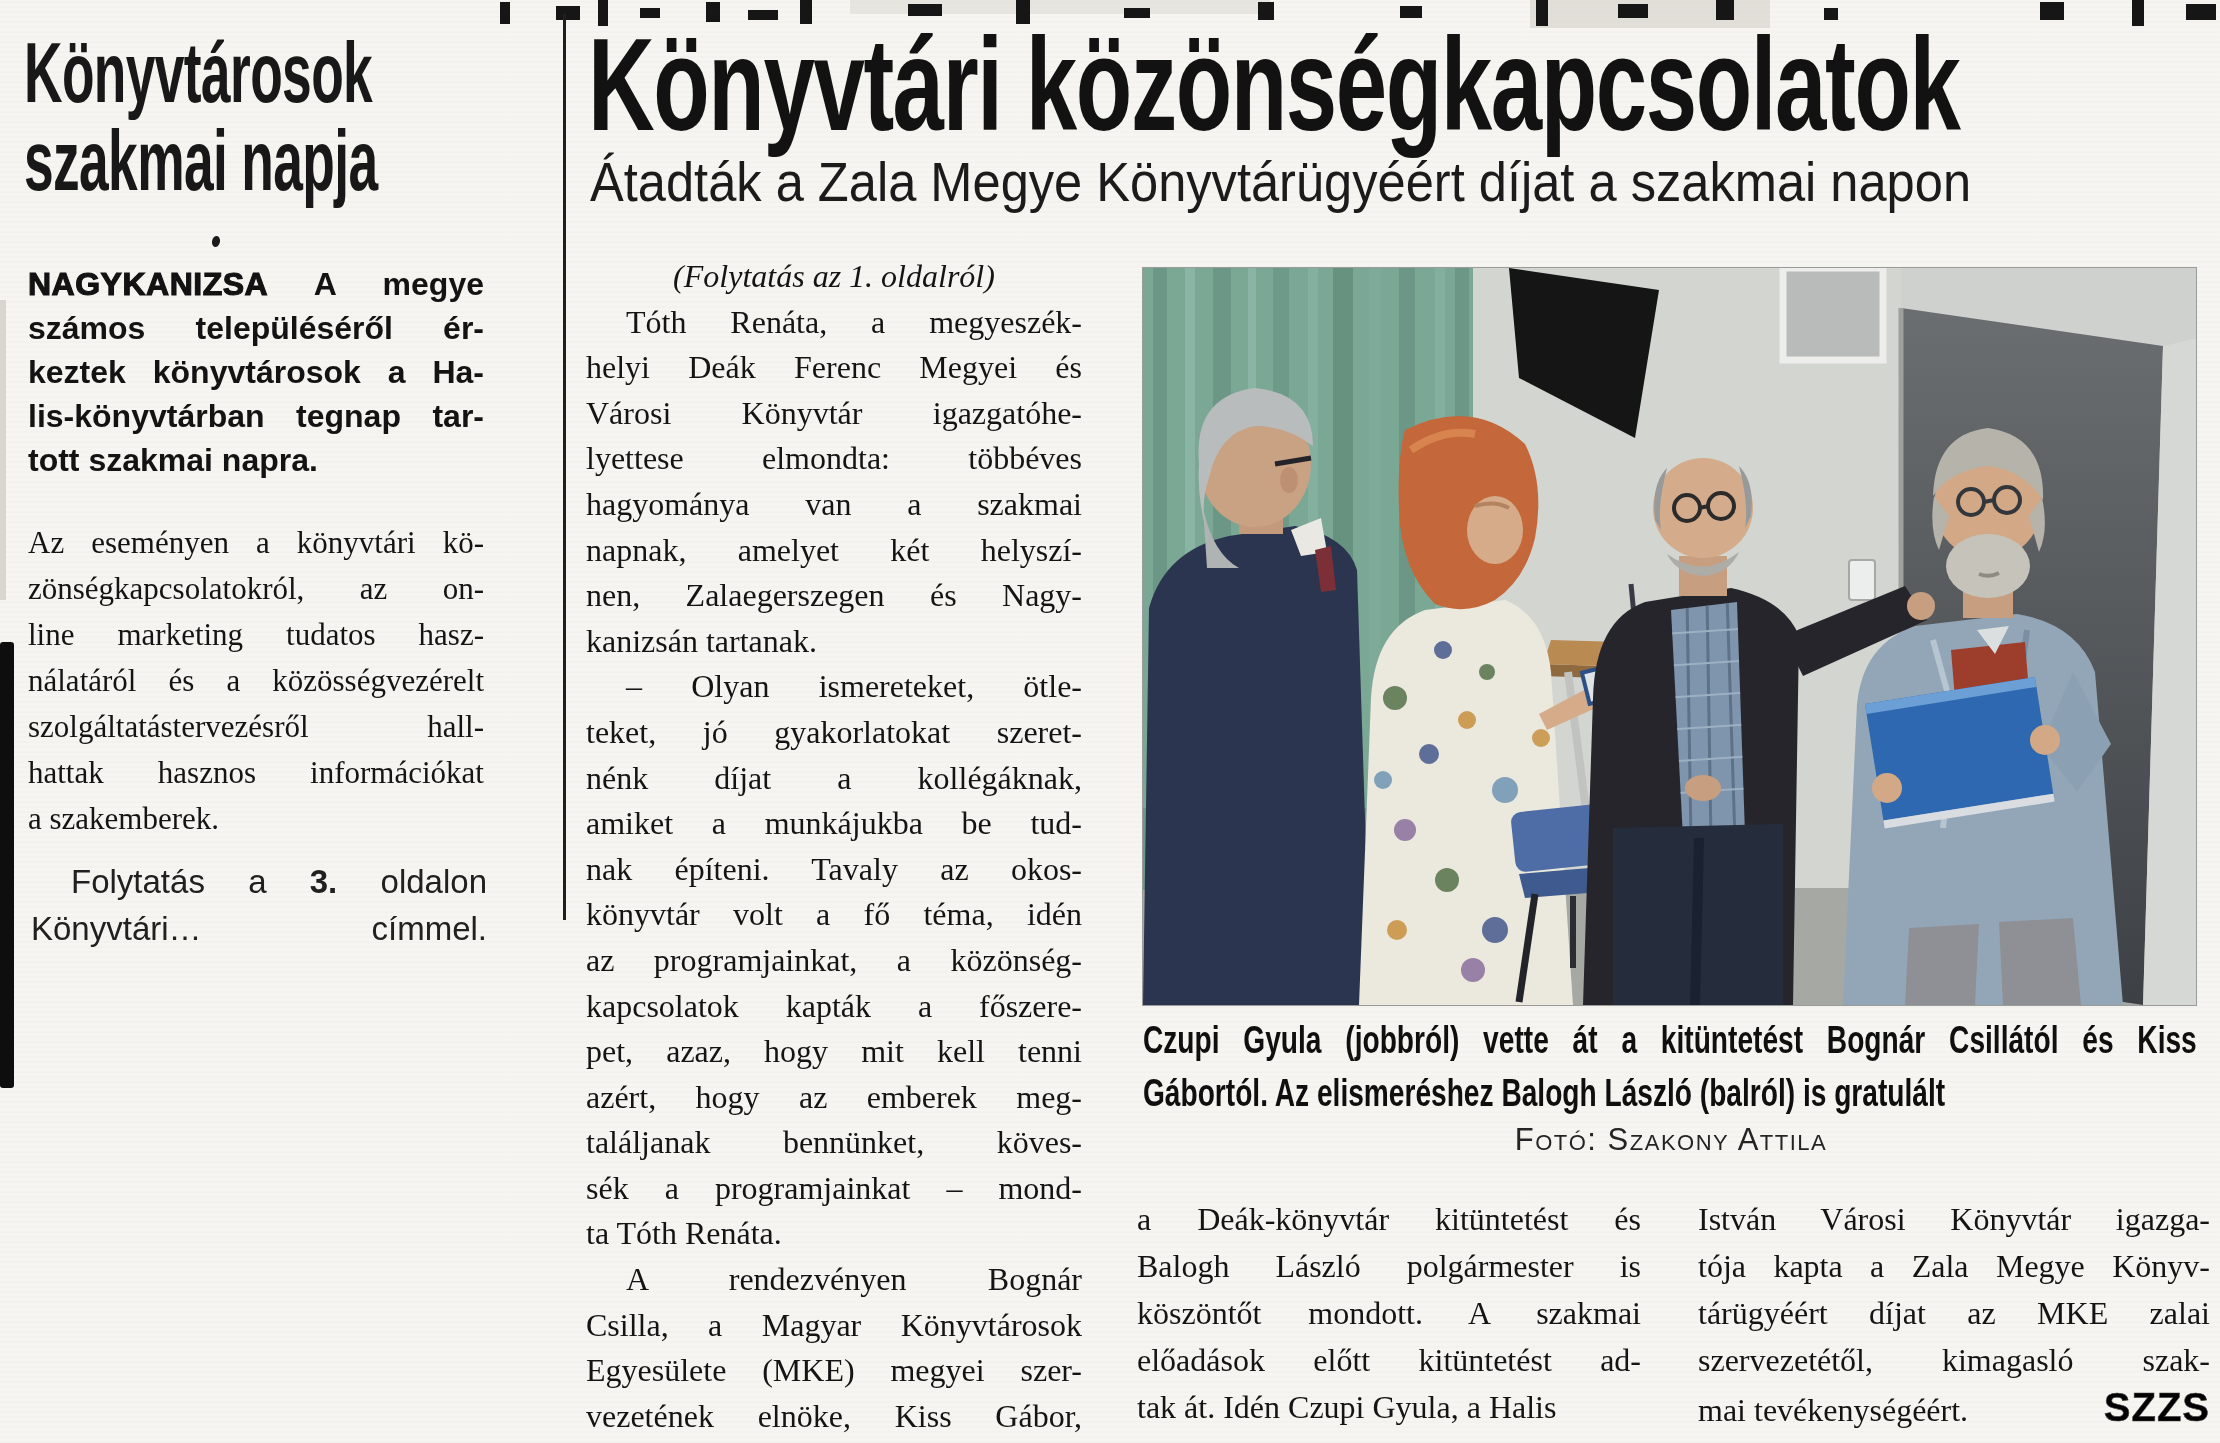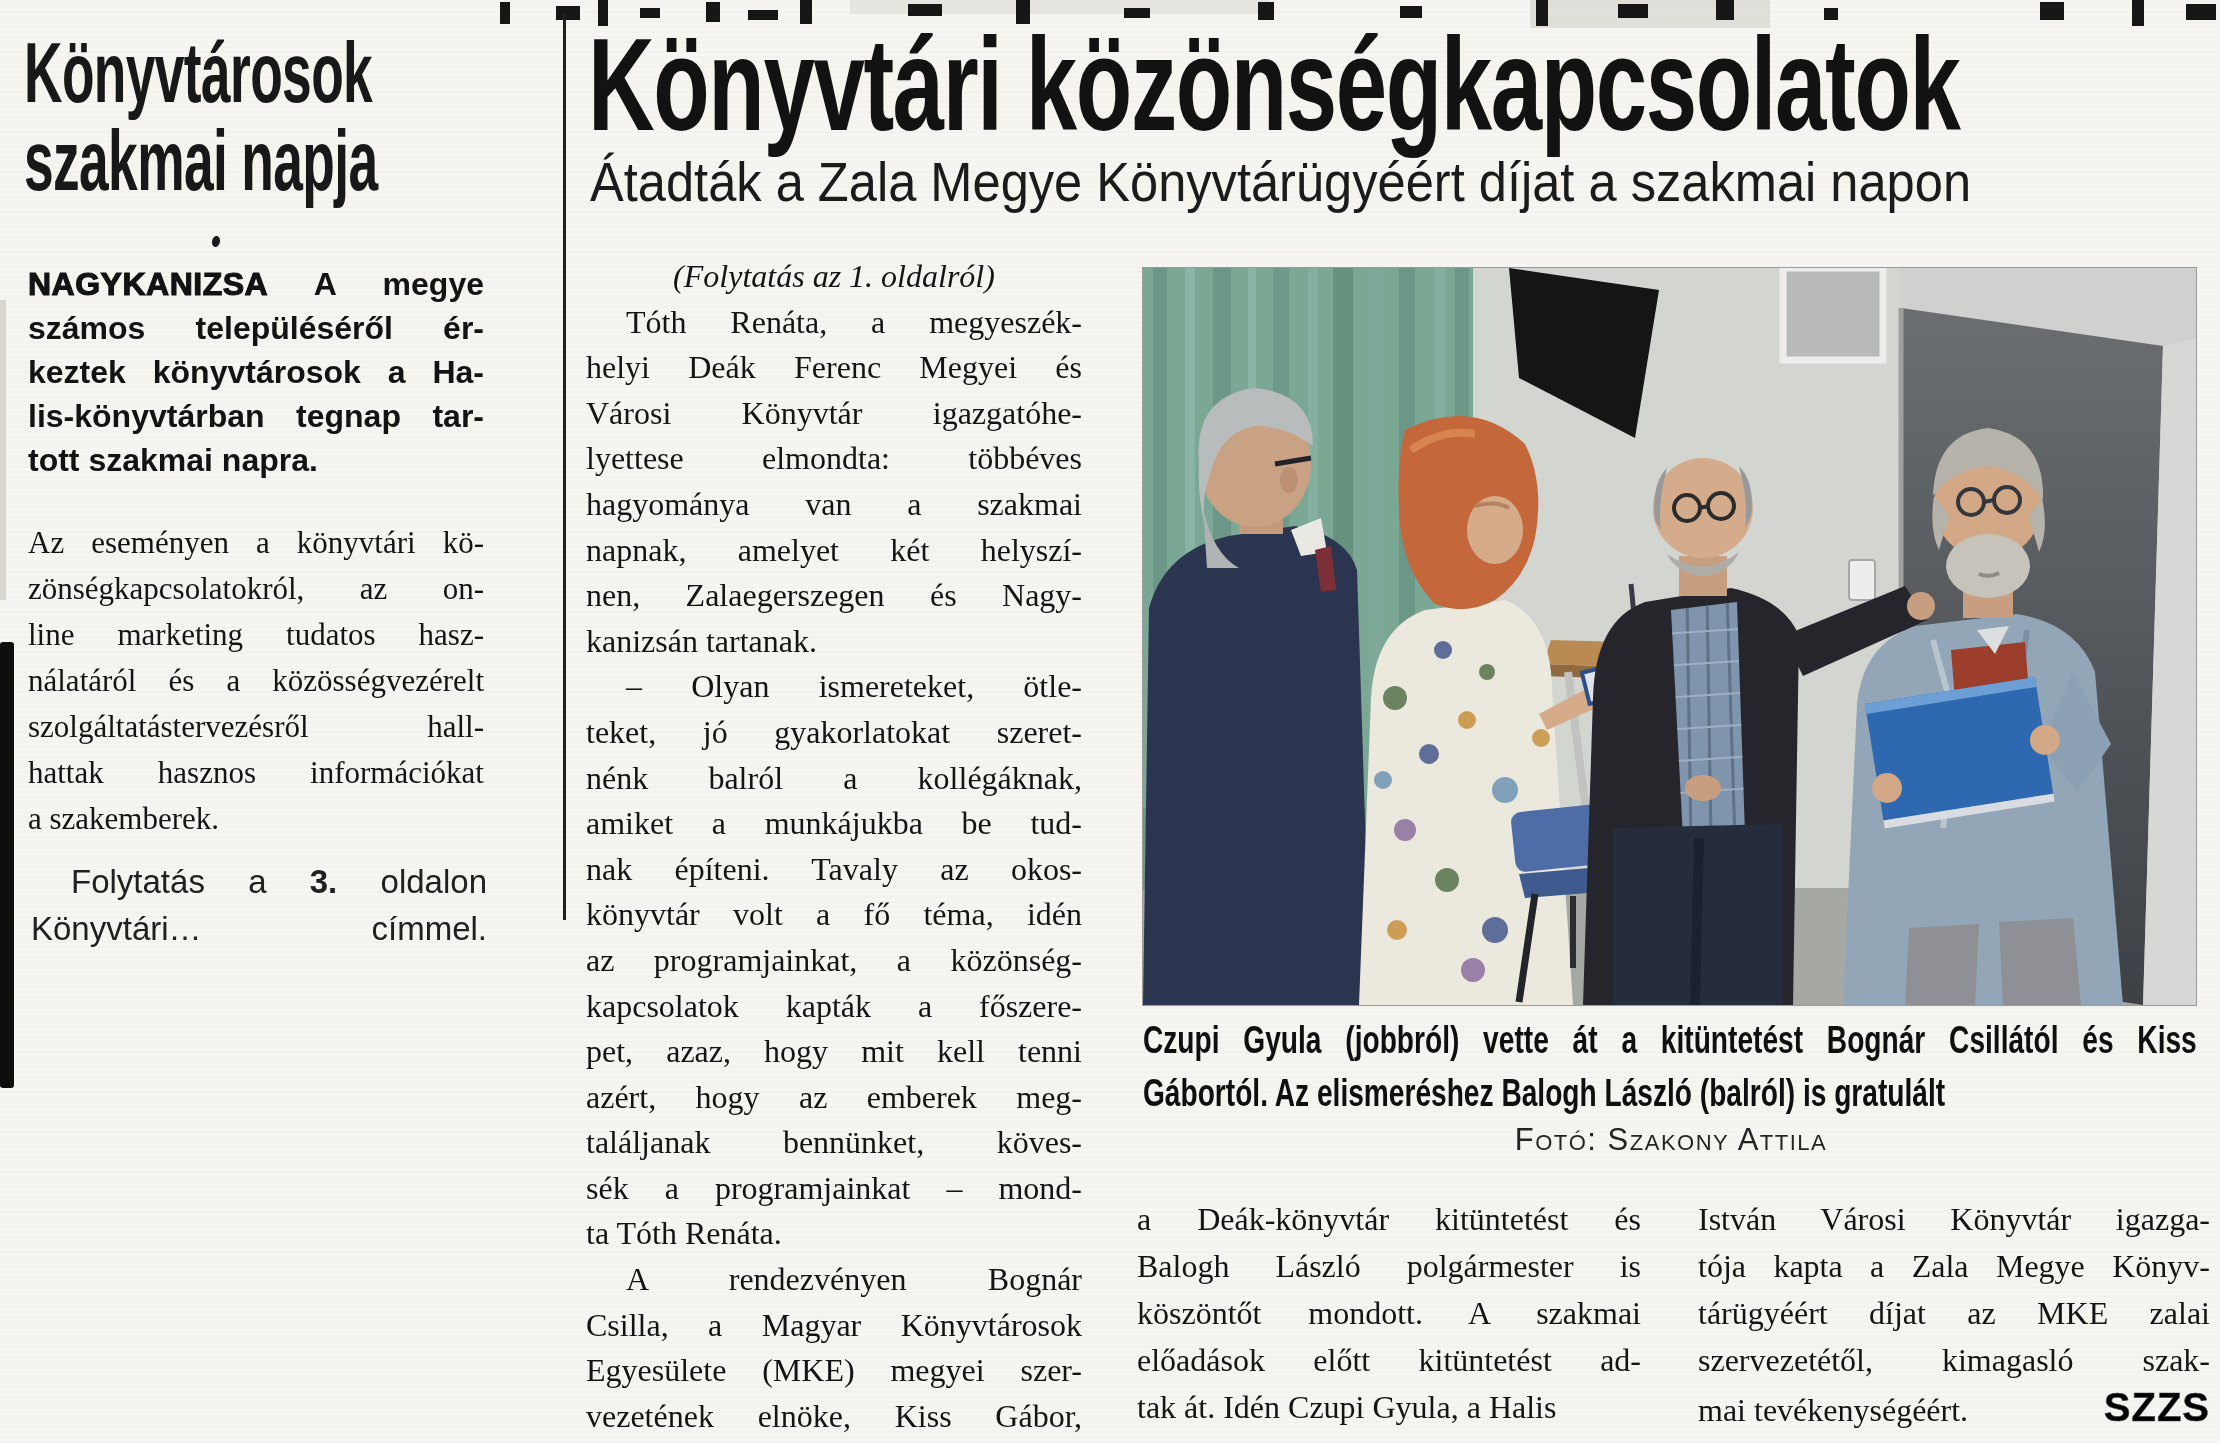--- a/index.html
+++ b/index.html
@@ -128,21 +128,21 @@
     <div class="ln ind">Tóth Renáta, a megyeszék-</div>
     <div class="ln">helyi Deák Ferenc Megyei és</div>
     <div class="ln">Városi Könyvtár igazgatóhe-</div>
     <div class="ln">lyettese elmondta: többéves</div>
     <div class="ln">hagyománya van a szakmai</div>
     <div class="ln">napnak, amelyet két helyszí-</div>
     <div class="ln">nen, Zalaegerszegen és Nagy-</div>
     <div class="ln end">kanizsán tartanak.</div>
     <div class="ln ind">– Olyan ismereteket, ötle-</div>
     <div class="ln">teket, jó gyakorlatokat szeret-</div>
-    <div class="ln">nénk balról a kollégáknak,</div>
+    <div class="ln">nénk díjat a kollégáknak,</div>
     <div class="ln">amiket a munkájukba be tud-</div>
     <div class="ln">nak építeni. Tavaly az okos-</div>
     <div class="ln">könyvtár volt a fő téma, idén</div>
     <div class="ln">az programjainkat, a közönség-</div>
     <div class="ln">kapcsolatok kapták a főszere-</div>
     <div class="ln">pet, azaz, hogy mit kell tenni</div>
     <div class="ln">azért, hogy az emberek meg-</div>
     <div class="ln">találjanak bennünket, köves-</div>
     <div class="ln">sék a programjainkat – mond-</div>
     <div class="ln end">ta Tóth Renáta.</div>

